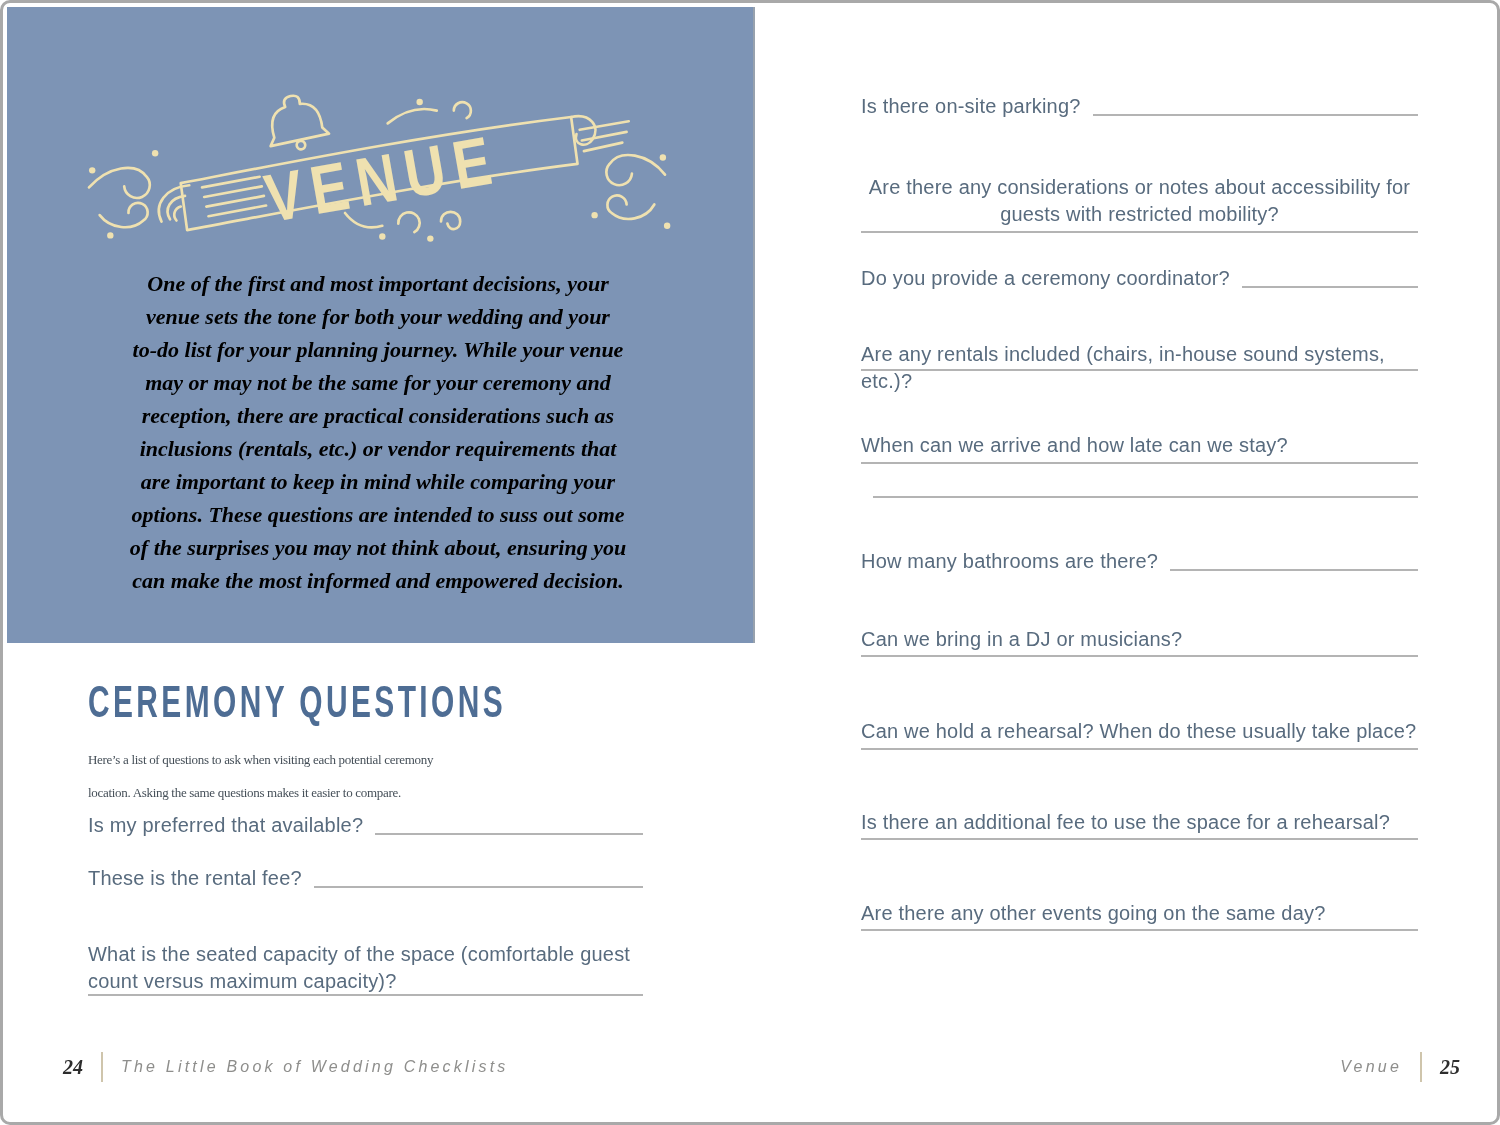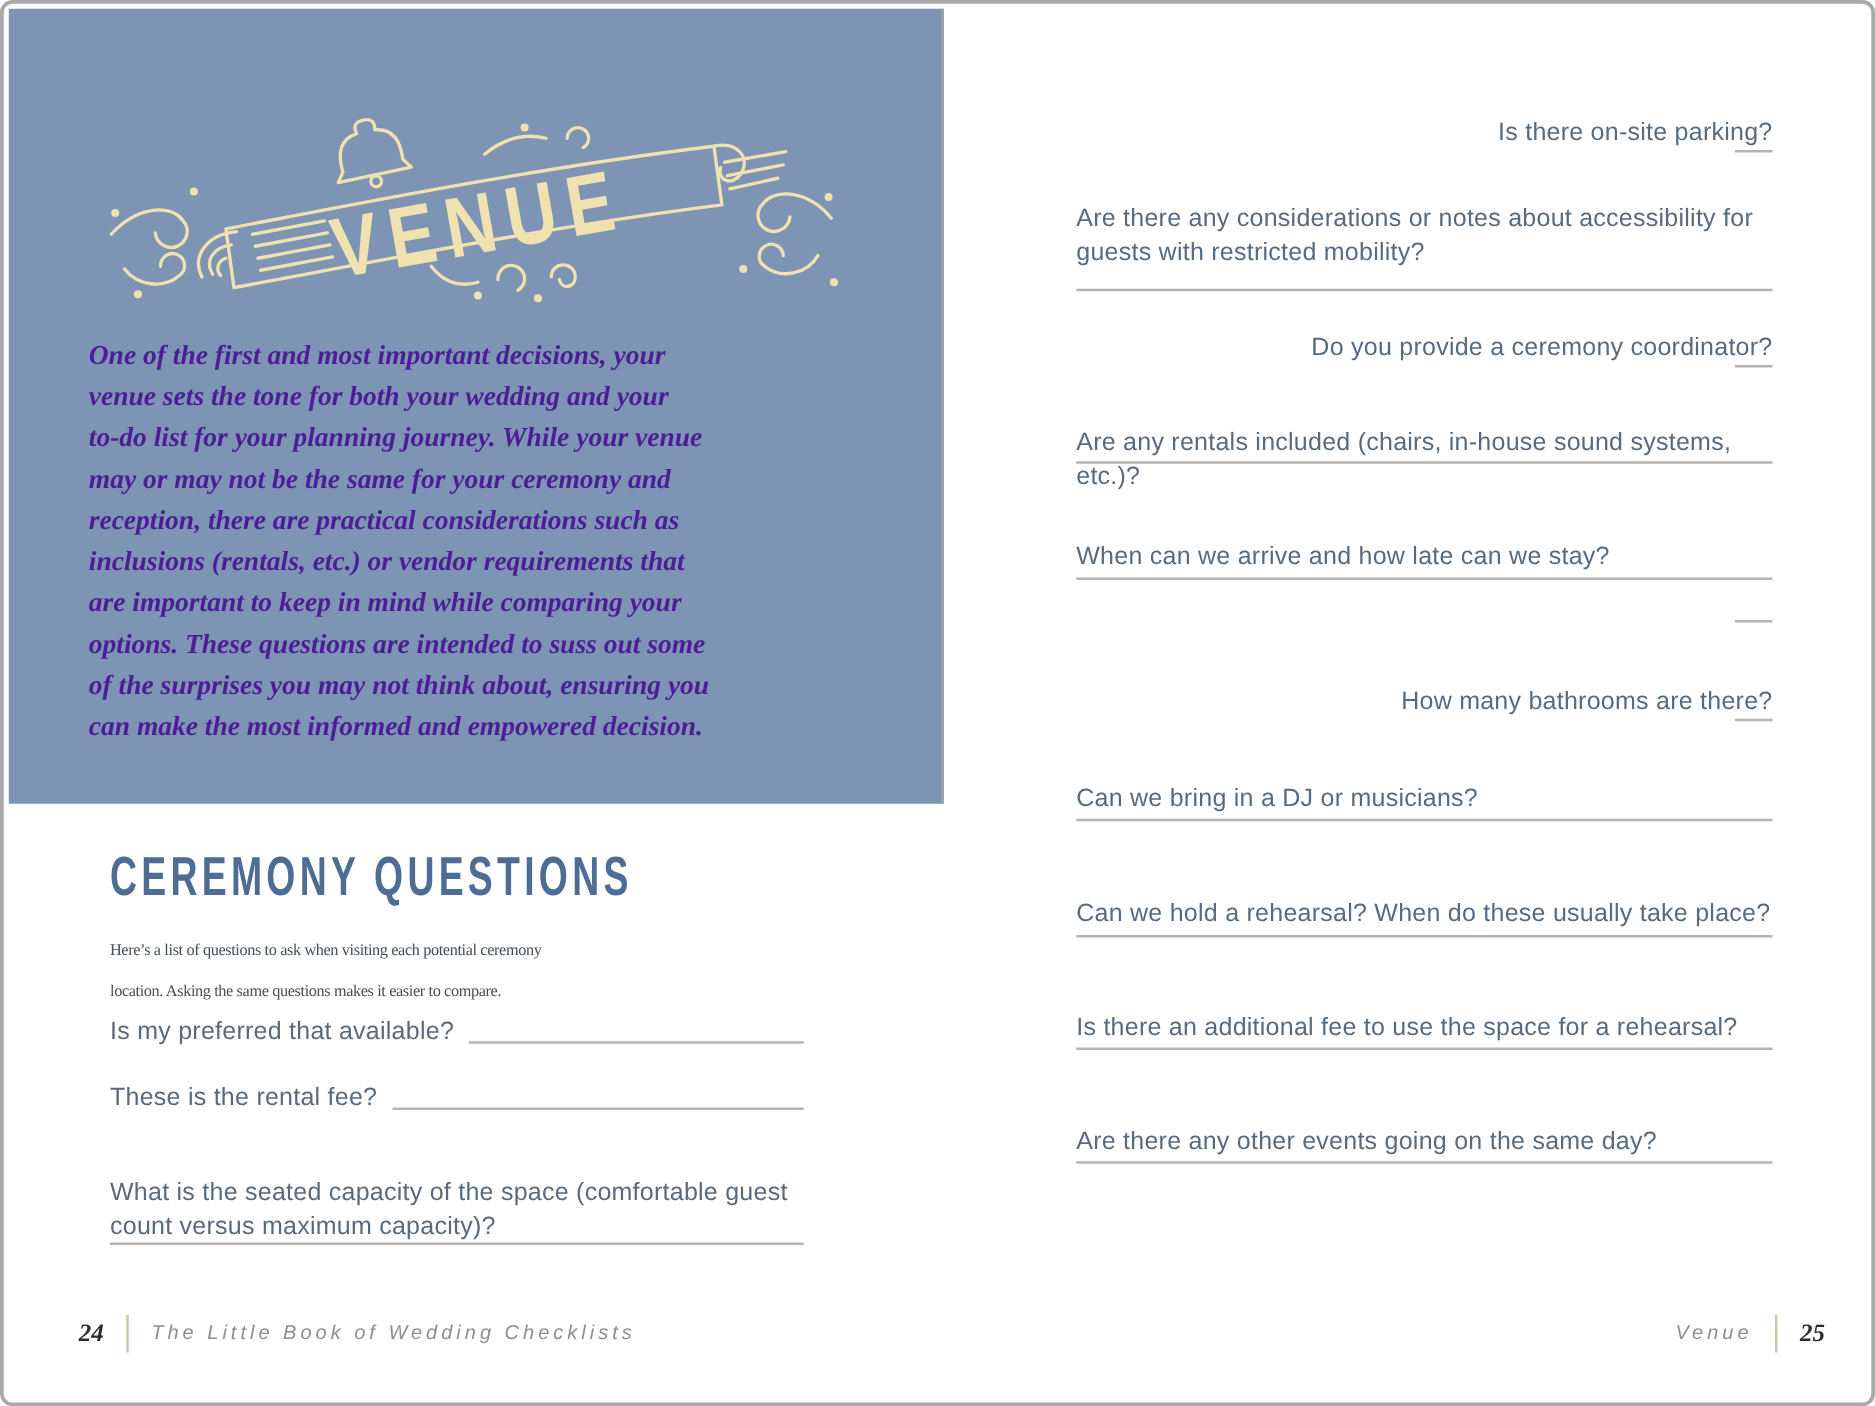--- a/index.html
+++ b/index.html
@@ -27,22 +27,22 @@
   }
   .venue-banner text {
     font-family:"Liberation Sans", sans-serif;
     font-weight:bold;
   }
   .intro-text {
     position:absolute; left:64px; top:260px; width:614px;
     font-family:"Liberation Serif", serif;
     font-style:italic; font-weight:700;
     font-size:22px; line-height:33px;
-    color:#4c1d95;
-    text-align:left;
+    color:#000000;
+    text-align:center;
     white-space:pre-line;
   }
   .section-heading {
     position:absolute; left:85px; top:674px;
     font-size:44px; font-weight:bold;
     letter-spacing:5px;
     color:#4e6d94;
     transform:scaleX(0.68);
     transform-origin:left center;
     white-space:nowrap;
@@ -66,21 +66,21 @@
   .q-inline .q-text { white-space:nowrap; }
   .fill-line {
     flex:1; margin-left:12px; margin-bottom:4px;
     border-bottom:2px solid #b4b4b4;
     min-width:30px;
   }
   .answer-line-full {
     position:absolute; height:2px; background:#b4b4b4;
   }
   .lp { left:85px;  width:555px; }
-  .rp { left:858px; width:557px;flex-direction:column; }
+  .rp { left:858px; width:557px; }
 
   
   .footer { position:absolute; top:1046px; display:flex; align-items:center; height:36px;font-style:italic; }
   .footer-left  { left:60px; }
   .footer-right { left:1290px; width:167px; justify-content:flex-end; }
   .page-num {
     font-family:"Liberation Serif", serif;
     font-weight:bold; font-size:20px; color:#2d2d2d;
   }
   .footer-divider {
@@ -190,21 +190,21 @@
     <span class="page-num">24</span>
     <span class="footer-divider"></span>
     <span class="footer-label">The Little Book of Wedding Checklists</span>
   </div>
 
   <div class="q q-inline rp" style="top:90px;">
     <span class="q-text">Is there on-site parking?</span>
     <span class="fill-line"></span>
   </div>
 
-  <div class="q rp" style="top:132px;">
+  <div class="q rp" style="top:144px;text-align:center;">
     <span>Are there any considerations or notes about accessibility for
 guests with restricted mobility?</span>
   </div>
   <div class="answer-line-full rp" style="top:228px;"></div>
 
   <div class="q q-inline rp" style="top:262px;text-align:center;">
     <span class="q-text">Do you provide a ceremony coordinator?</span>
     <span class="fill-line"></span>
   </div>
 

